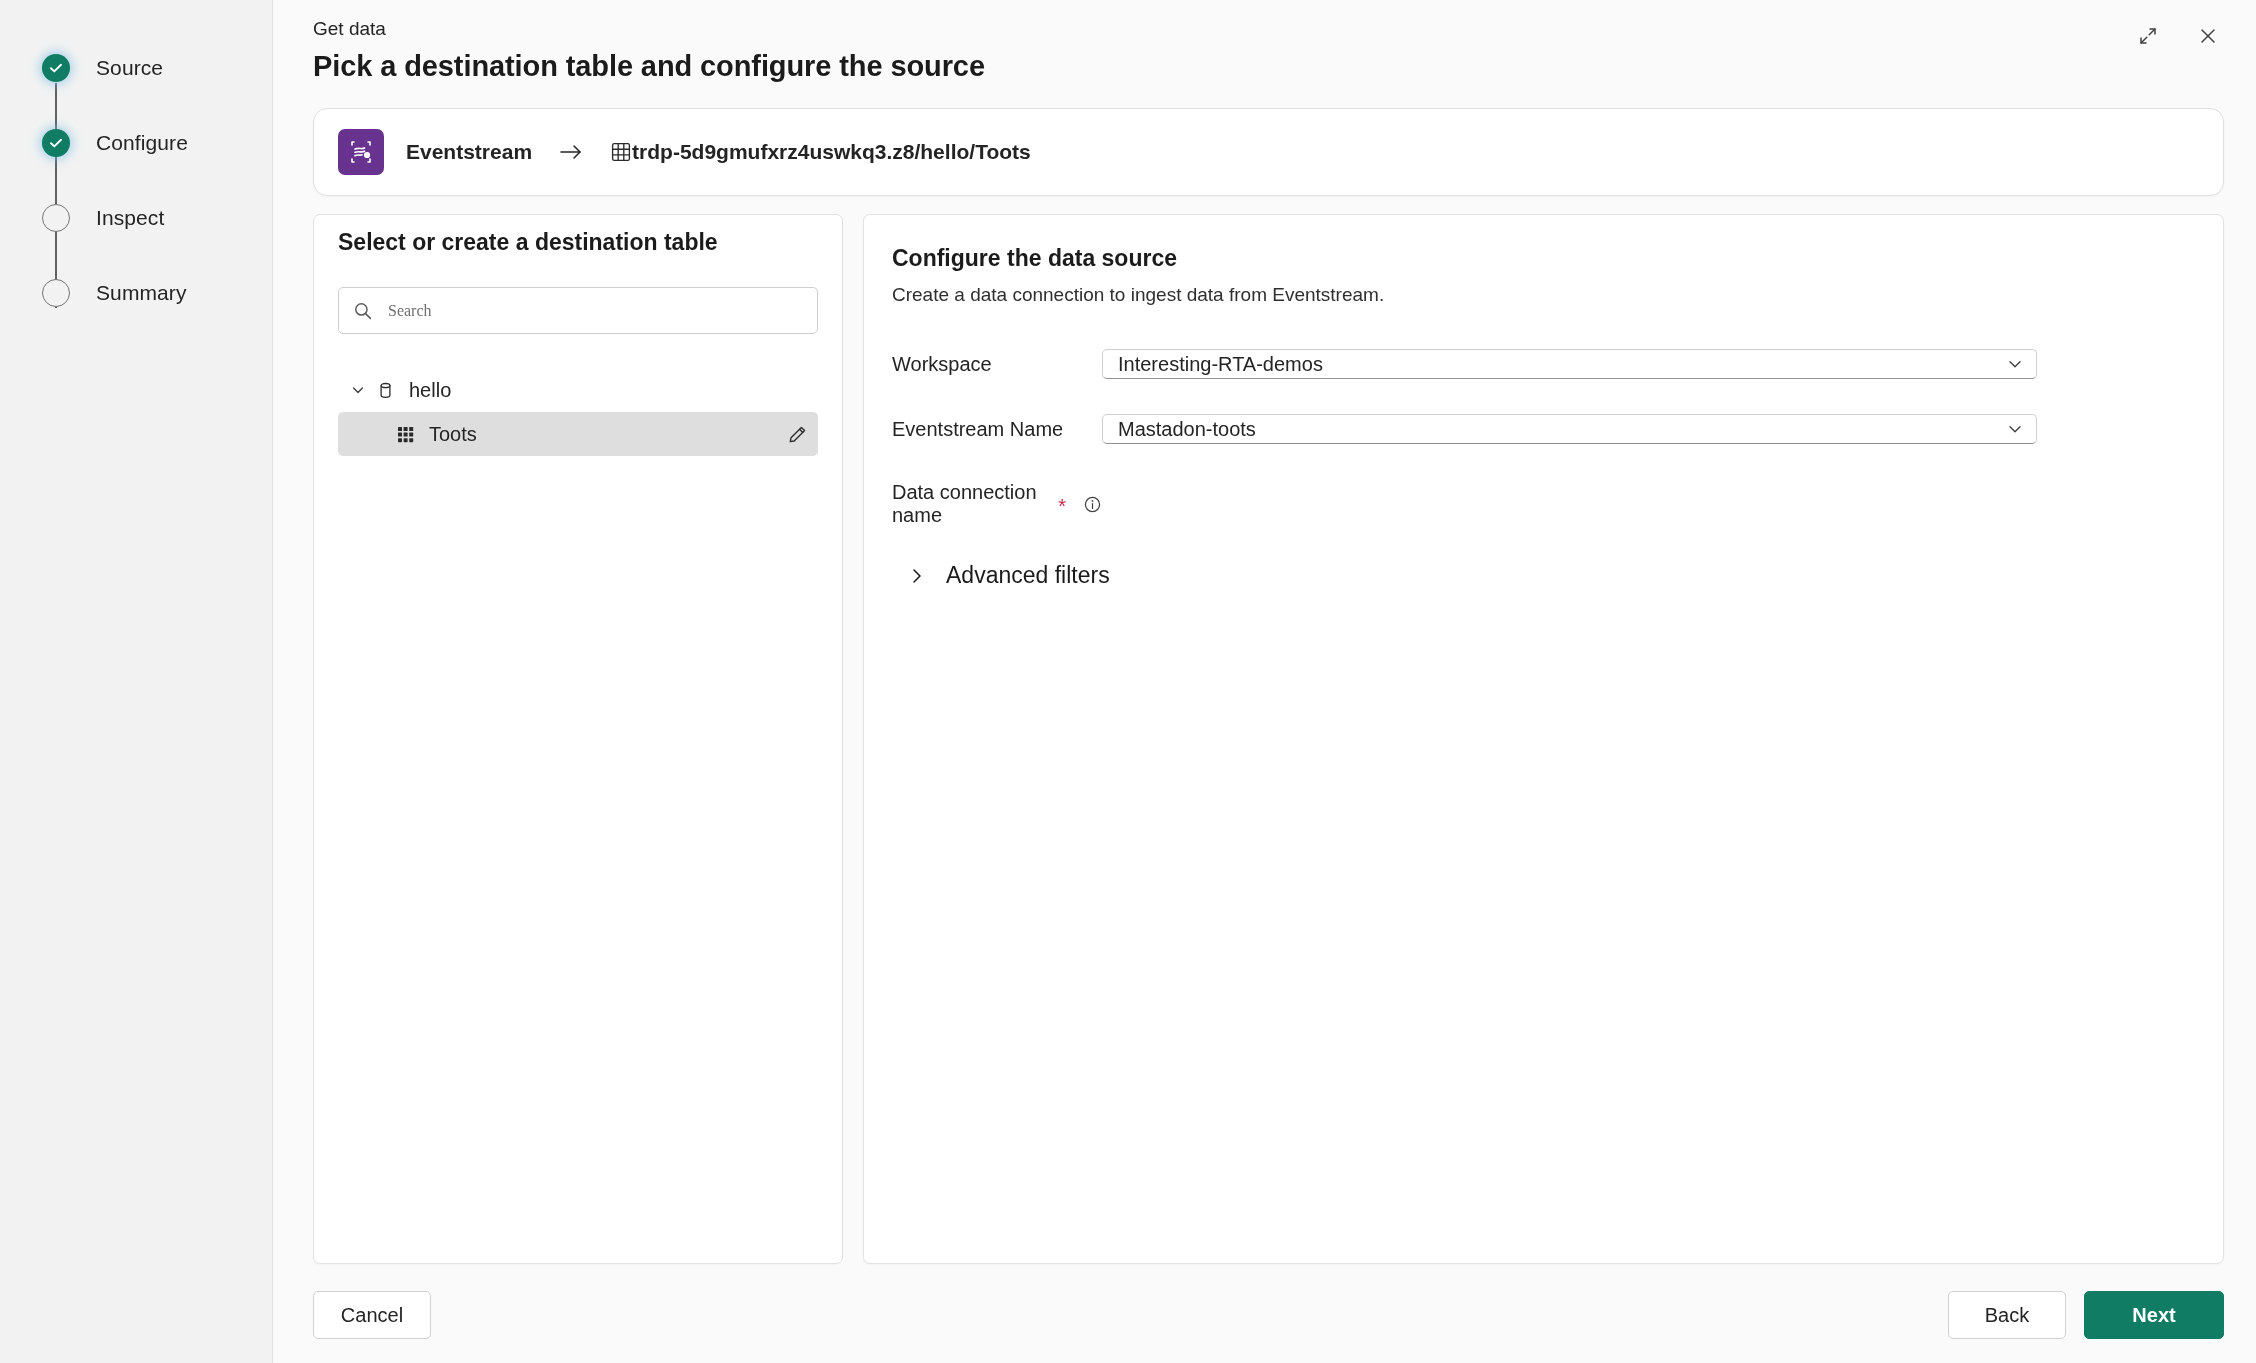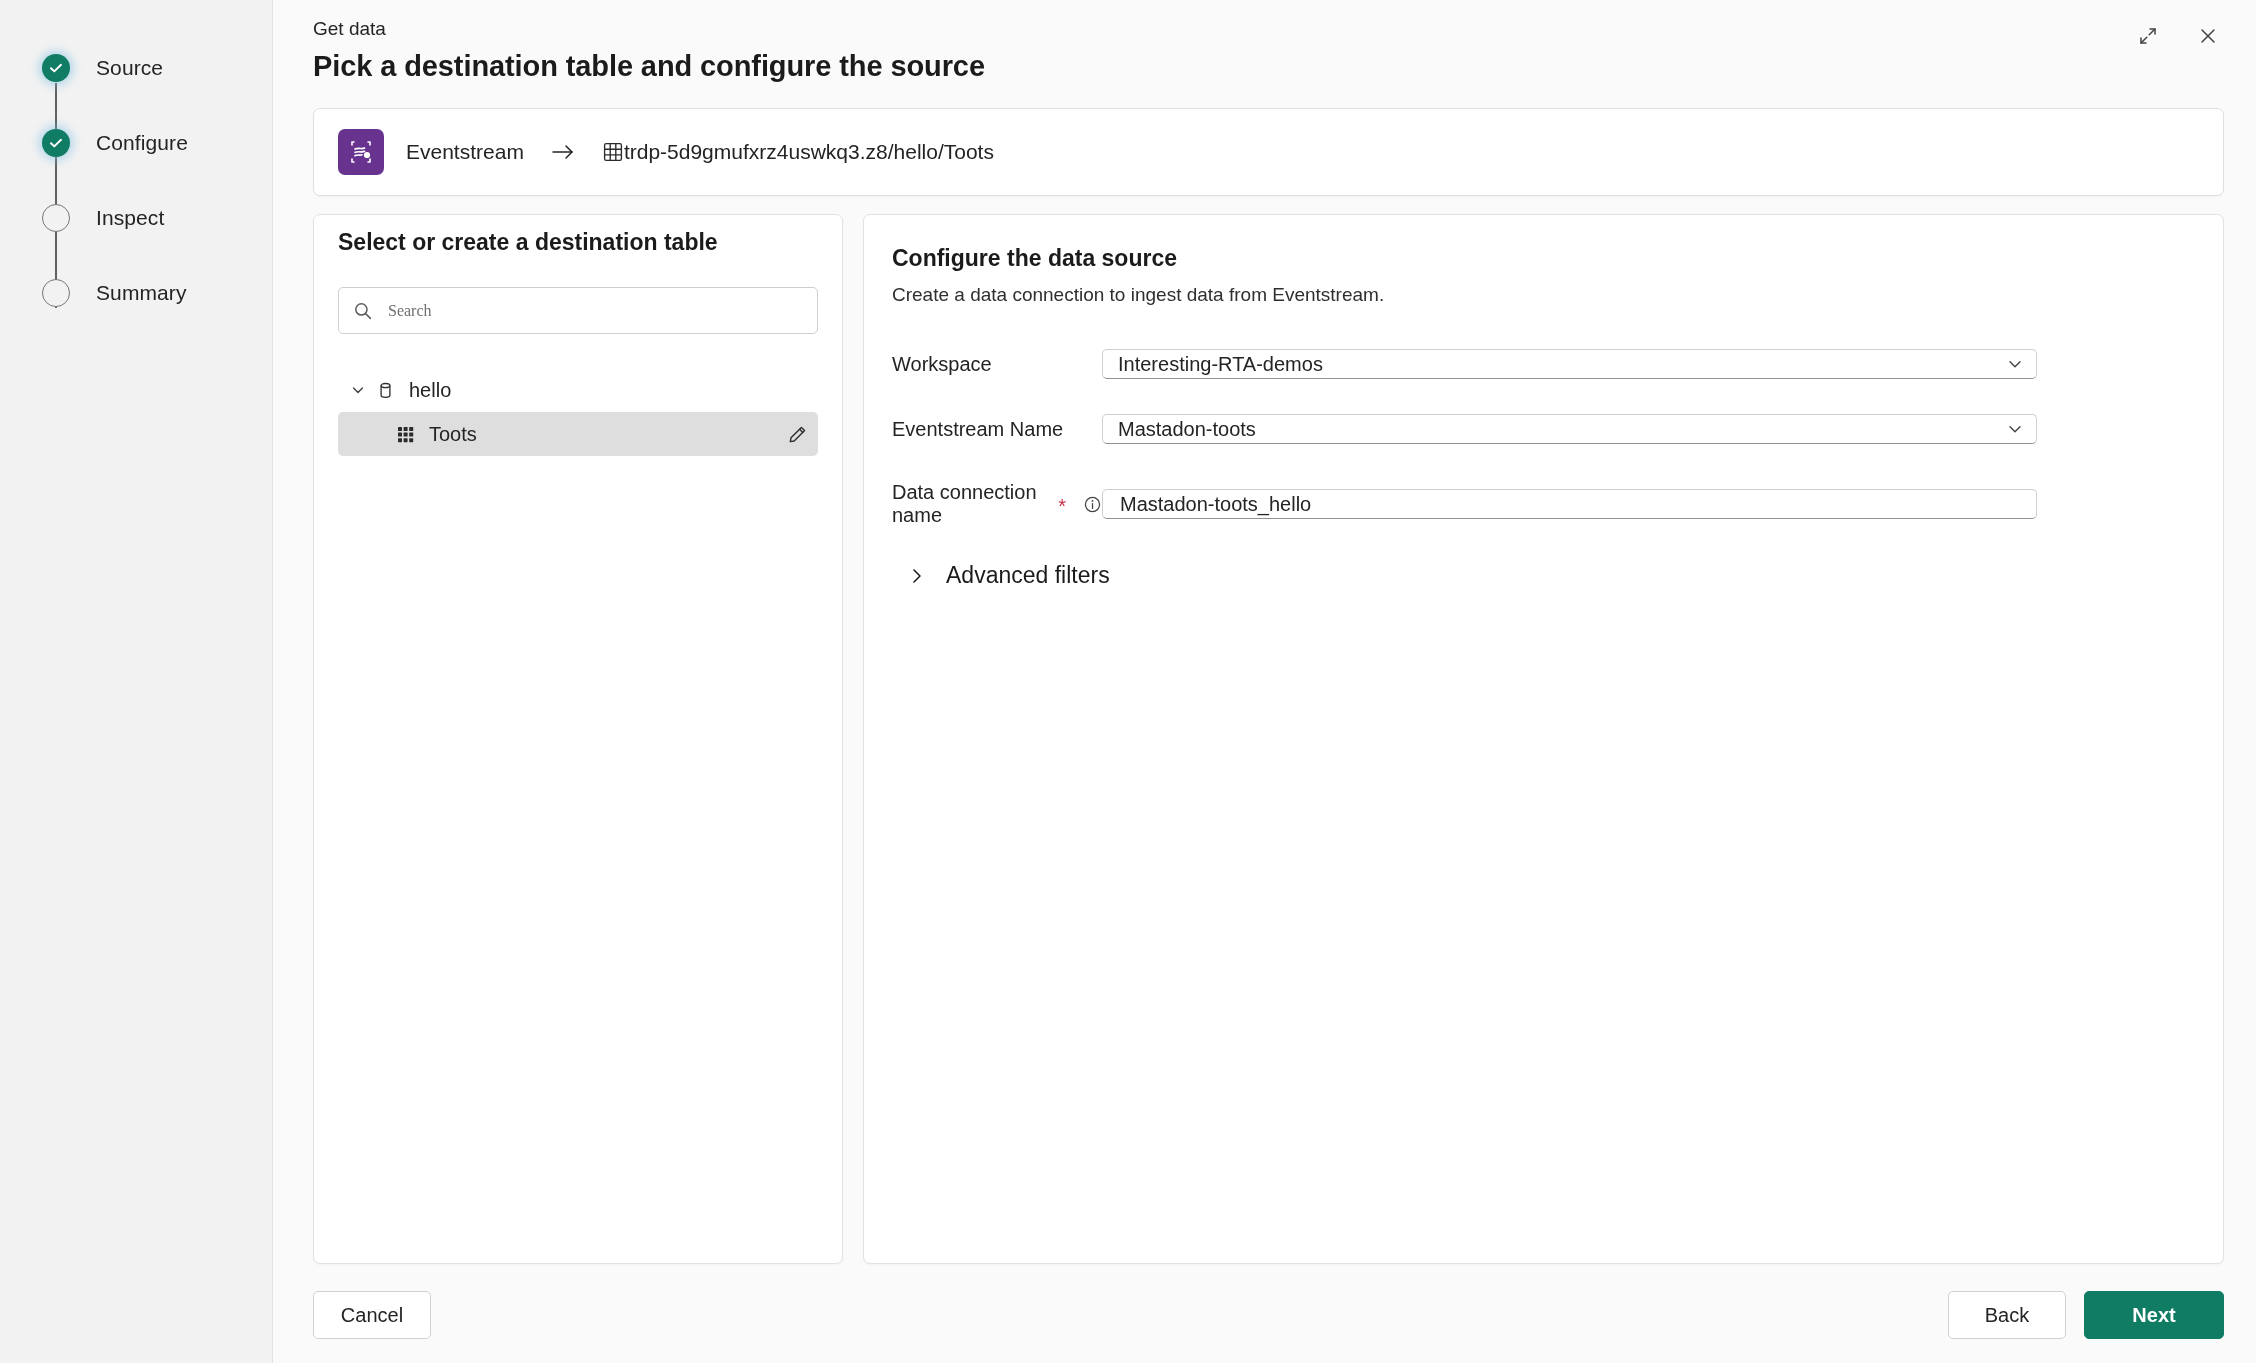--- a/index.html
+++ b/index.html
@@ -112,26 +112,27 @@
     border-radius: 4px;
     cursor: pointer;
     color: #424242;
   }
 
   
   .chipbar {
     margin: 22px 32px 0 40px;
     background: #ffffff;
     border: 1px solid #e0e0e0;
-    border-radius: 7px;
+    border-radius: 14px;
     height: 88px;
     display: flex;
     align-items: center;
     padding: 0 24px;
     box-shadow: 0 1px 2px rgba(0,0,0,0.035);
+    font-weight: bold;
   }
   .es-icon {
     width: 46px; height: 46px;
     border-radius: 7px;
     background: #68338f;
     display: flex; align-items: center; justify-content: center;
     margin-right: 22px;
   }
   .chip-text {
     font-size: 21px;
@@ -512,23 +513,20 @@
               <span>Data connection name</span>
               <span class="req">*</span>
               <span class="info-ico">
                 <svg width="19" height="19" viewBox="0 0 19 19" fill="none" stroke="#424242" stroke-width="1.25">
                   <circle cx="9.5" cy="9.5" r="7.1"></circle>
                   <path d="M9.5 8.5 V13.4" stroke-linecap="round"></path>
                   <circle cx="9.5" cy="5.9" r="0.95" fill="#424242" stroke="none"></circle>
                 </svg>
               </span>
             </div>
-            <div class="fctl">
-              <input type="text" value="Mastadon-toots_hello" style="">
-            </div>
           </div>
 
           <div class="adv">
             <span class="chev">
               <svg width="18" height="20" viewBox="0 0 18 20" fill="none" stroke="#1b1b1b" stroke-width="1.5" stroke-linecap="round" stroke-linejoin="round">
                 <path d="M6 4 L12 10 L6 16"></path>
               </svg>
             </span>
             <span class="atxt">Advanced filters</span>
           </div>

